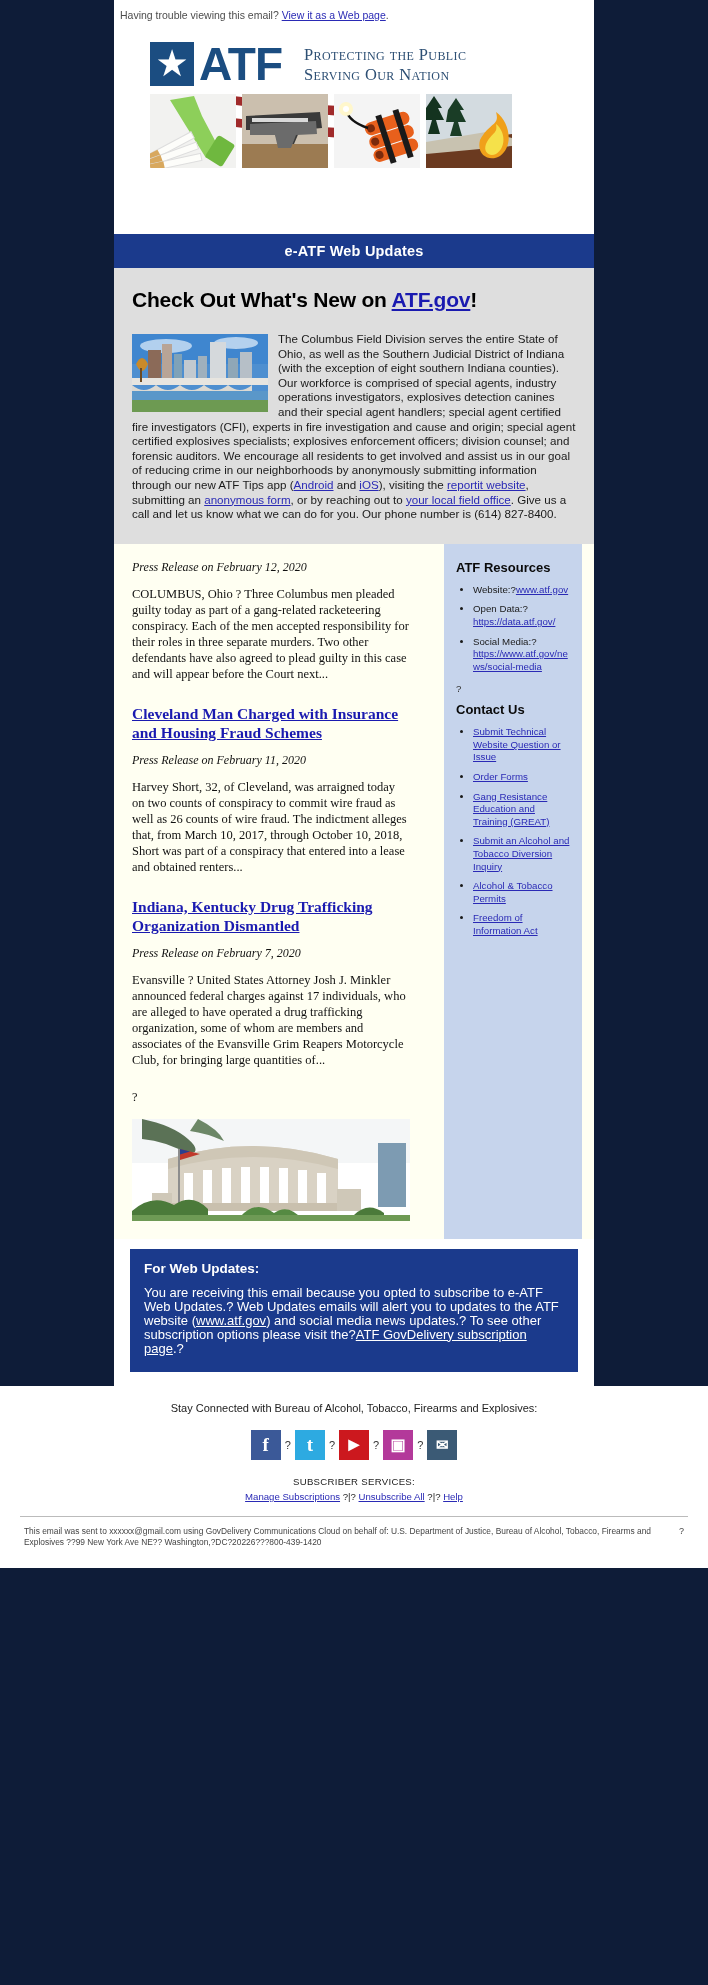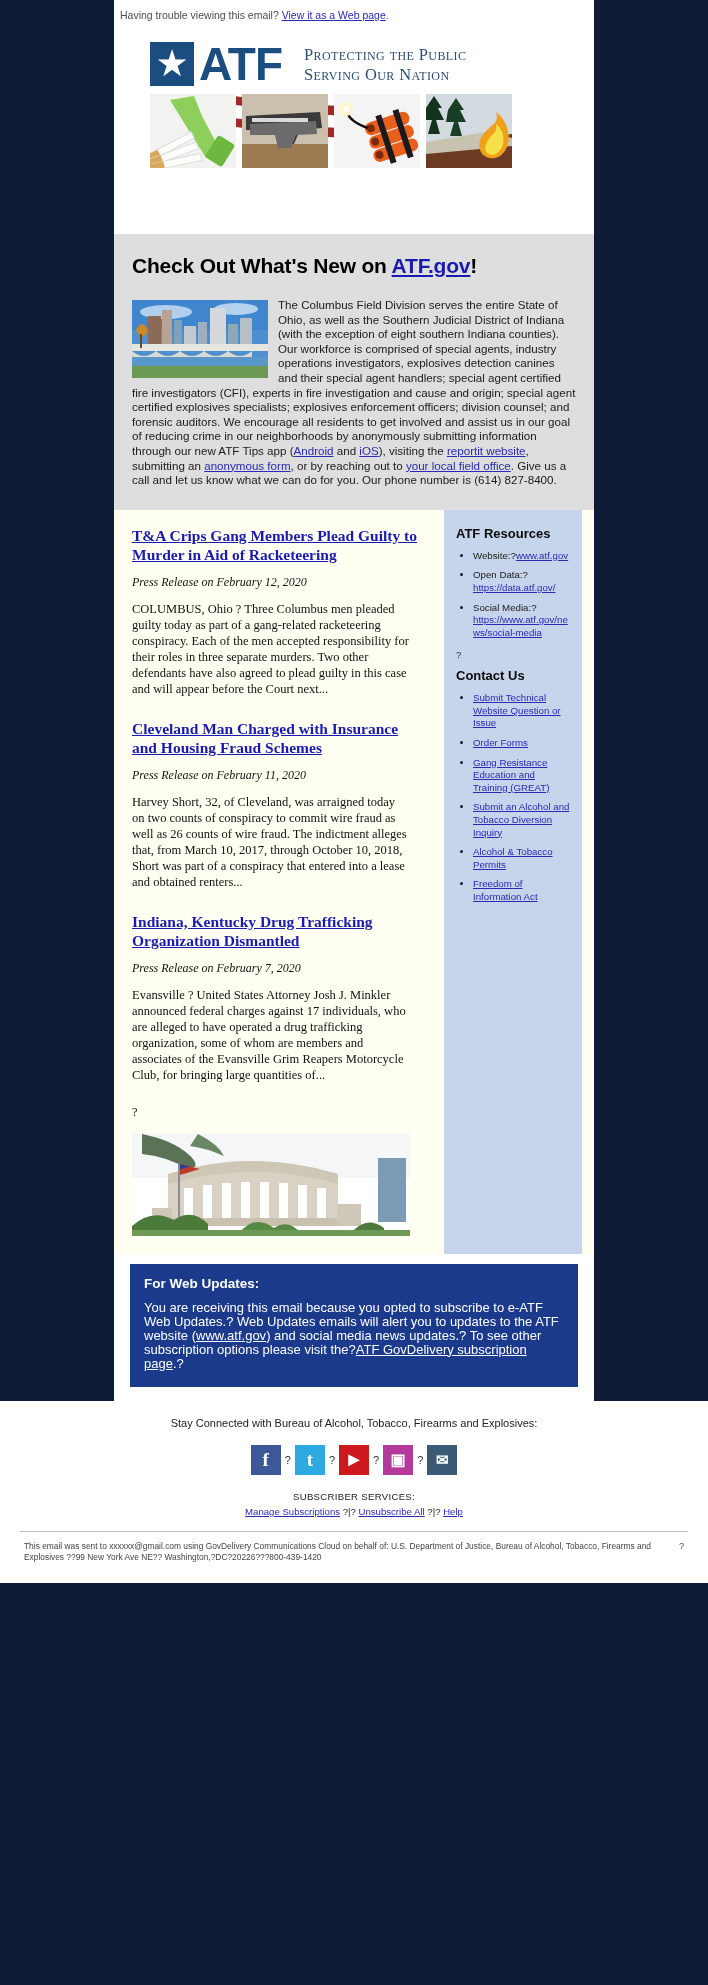--- a/index.html
+++ b/index.html
@@ -212,20 +212,21 @@
             <path d="M22 16 L30 4 L38 16 L34 16 L40 28 L32 28 L36 42 L24 42 L28 28 L20 28 Z" fill="#1a3d26"></path>
             <path d="M0 52 L86 40 L86 74 L0 74 Z" fill="#6b3a20"></path>
             <path d="M0 48 L60 38 L86 44 L86 52 L0 60 Z" fill="#c8c2b0"></path>
             <path d="M54 46 C64 28 74 32 70 18 C84 28 88 52 74 62 C64 68 50 62 54 46 Z" fill="#f0a01a"></path>
             <path d="M60 50 C66 38 72 40 70 30 C80 38 80 54 70 60 C63 63 57 58 60 50 Z" fill="#f5e14a"></path>
           </svg>
         </div>
       </div>
     </div>
 
+    <div class="blue-bar">e-ATF Web Updates</div>
 
     <div class="intro-sec">
       <div class="headline">
         <span>Check Out What's New on </span><a href="#">ATF.gov</a><span>!</span>
       </div>
       <div class="intro-body">
         <span class="intro-img">
           <svg width="136" height="78" viewBox="0 0 136 78">
             <rect width="136" height="78" fill="#4e8fd0"></rect>
             <rect y="0" width="136" height="30" fill="#3f86cf"></rect>
@@ -249,21 +250,20 @@
         </span>
         <span>The Columbus Field Division serves the entire State of Ohio, as well as the Southern Judicial District of Indiana (with the exception of eight southern Indiana counties). Our workforce is comprised of special agents, industry operations investigators, explosives detection canines and their special agent handlers; special agent certified fire investigators (CFI), experts in fire investigation and cause and origin; special agent certified explosives specialists; explosives enforcement officers; division counsel; and forensic auditors. We encourage all residents to get involved and assist us in our goal of reducing crime in our neighborhoods by anonymously submitting information through our new ATF Tips app (</span><a href="#">Android</a><span> and </span><a href="#">iOS</a><span>), visiting the </span><a href="#">reportit website</a><span>, submitting an </span><a href="#">anonymous form</a><span>, or by reaching out to </span><a href="#">your local field office</a><span>. Give us a call and let us know what we can do for you. Our phone number is (614) 827-8400.</span>
       </div>
       <div style="clear:both;"></div>
     </div>
 
     <div class="cols">
       <div class="col-main">
 
         <div>
-          <h2 class="art-title"><a href="#">T&amp;A Crips Gang Members Plead Guilty to Murder in Aid of Racketeering</a></h2>
           <div class="art-meta">Press Release on February 12, 2020</div>
           <p class="art-text">COLUMBUS, Ohio ? Three Columbus men pleaded guilty today as part of a gang-related racketeering conspiracy. Each of the men accepted responsibility for their roles in three separate murders. Two other defendants have also agreed to plead guilty in this case and will appear before the Court next...</p>
         </div>
 
         <div>
           <h2 class="art-title"><a href="#">Cleveland Man Charged with Insurance and Housing Fraud Schemes</a></h2>
           <div class="art-meta">Press Release on February 11, 2020</div>
           <p class="art-text">Harvey Short, 32, of Cleveland, was arraigned today on two counts of conspiracy to commit wire fraud as well as 26 counts of wire fraud. The indictment alleges that, from March 10, 2017, through October 10, 2018, Short was part of a conspiracy that entered into a lease and obtained renters...</p>
         </div>
 

